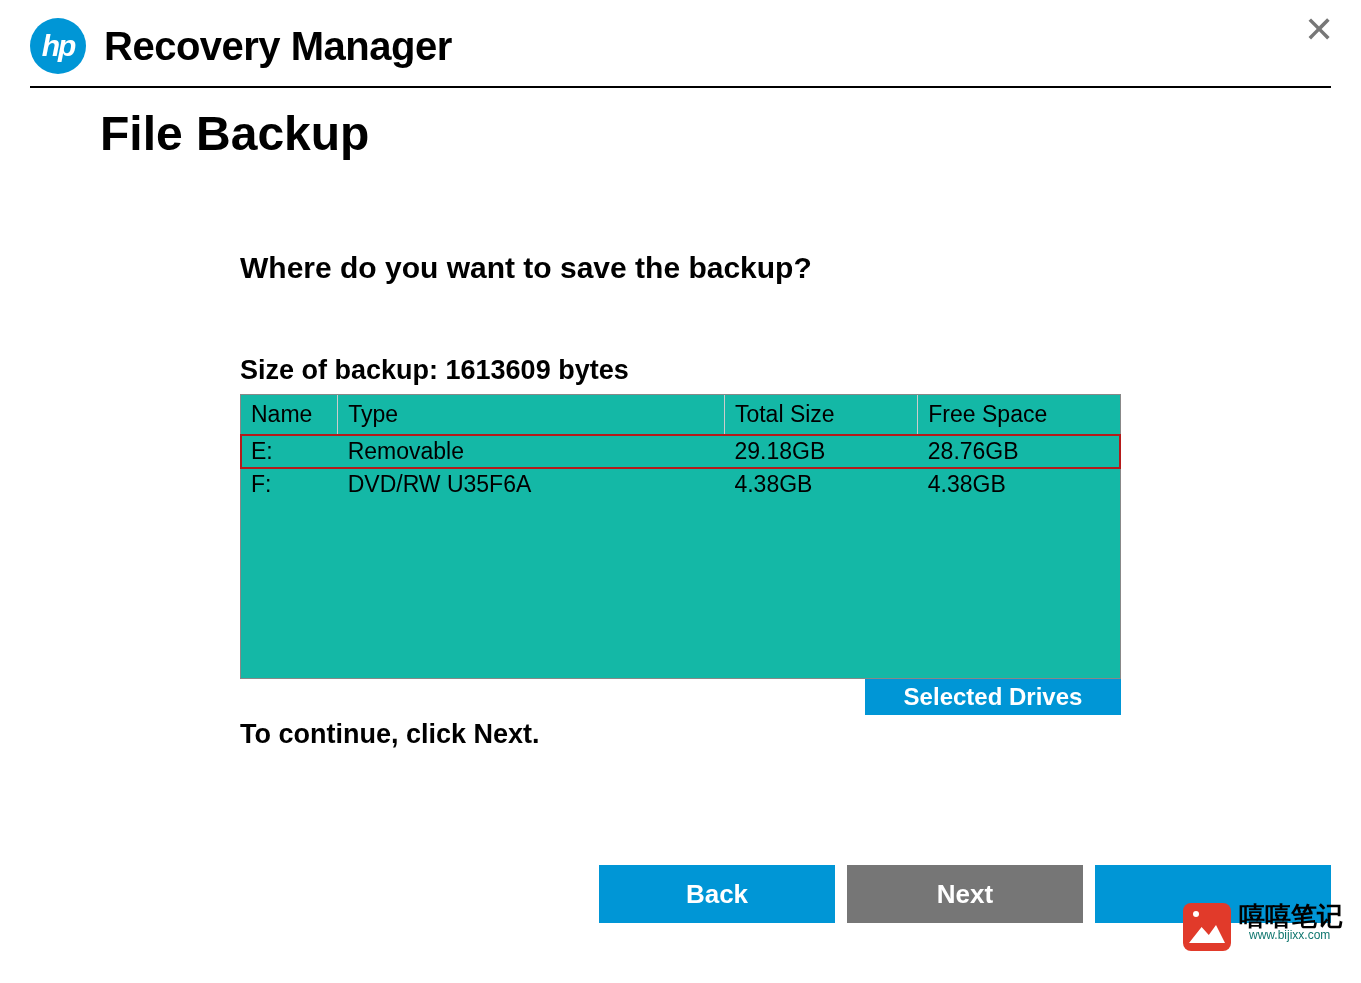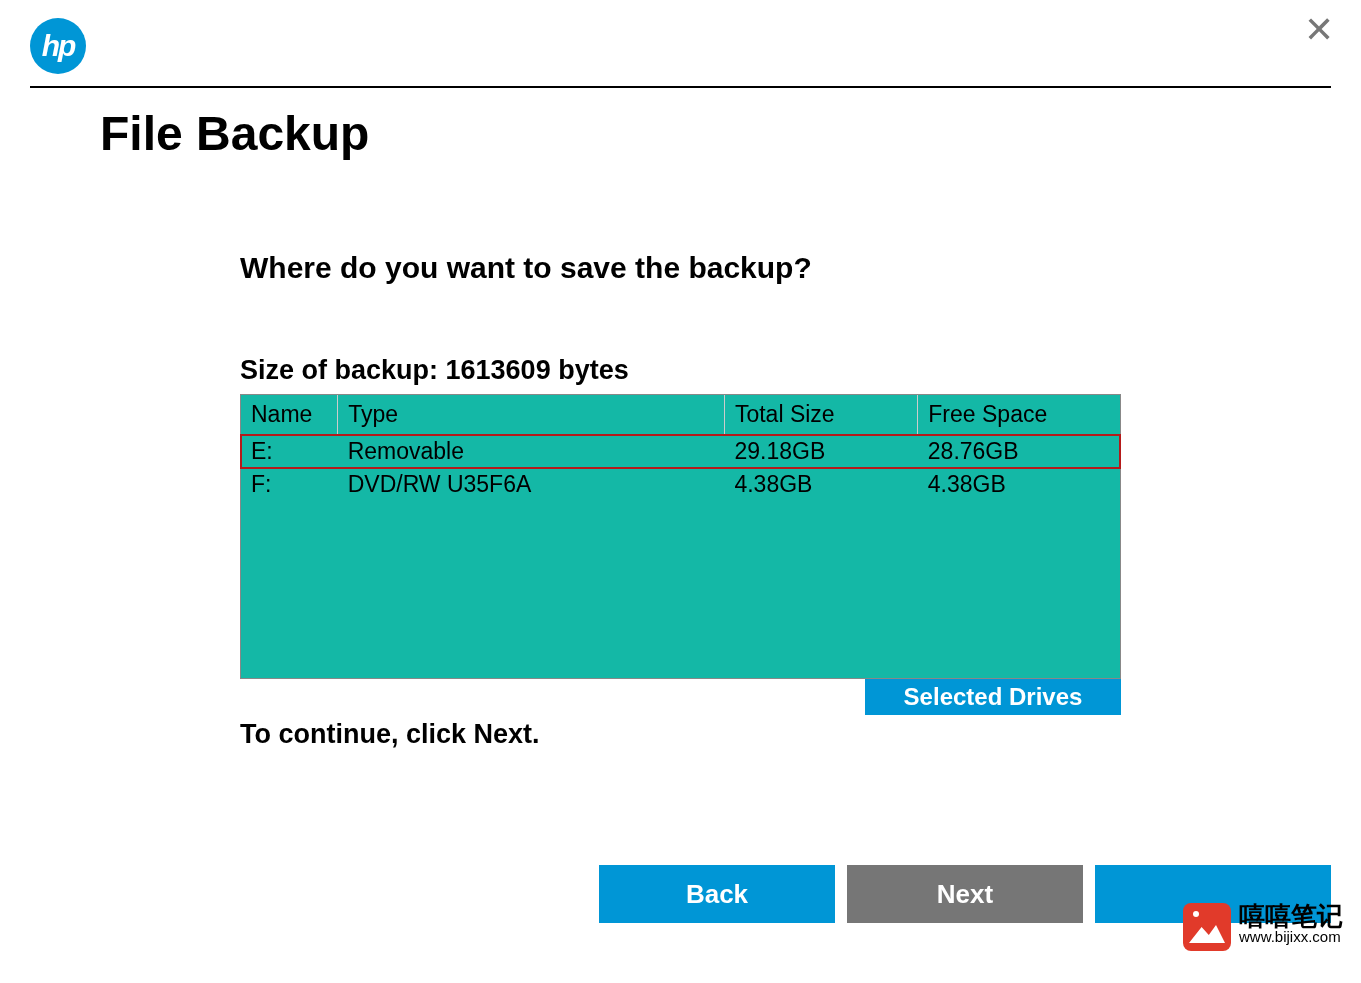--- a/index.html
+++ b/index.html
@@ -202,30 +202,32 @@
     background: #fff;
     border-radius: 50%;
   }
   .watermark .wm-text-cn {
     font-size: 26px;
     font-weight: 700;
     color: #000;
     line-height: 1;
   }
   .watermark .wm-text-en {
-    font-size: 15px;
-    color: #000000;
+    font-size: 12px;
+    color: #0f766e;
     line-height: 1.1;
+    margin-left: 10px;
   }
 </style>
 </head>
 <body>
 
 <div class="header">
   <div class="hp-logo">hp</div>
+  <div class="app-title">Recovery Manager</div>
 </div>
 <div class="close-btn">
   <span>✕</span>
 </div>
 <div class="hr"></div>
 
 <div class="content">
   <div class="page-title">File Backup</div>
 
   <div class="inner">

